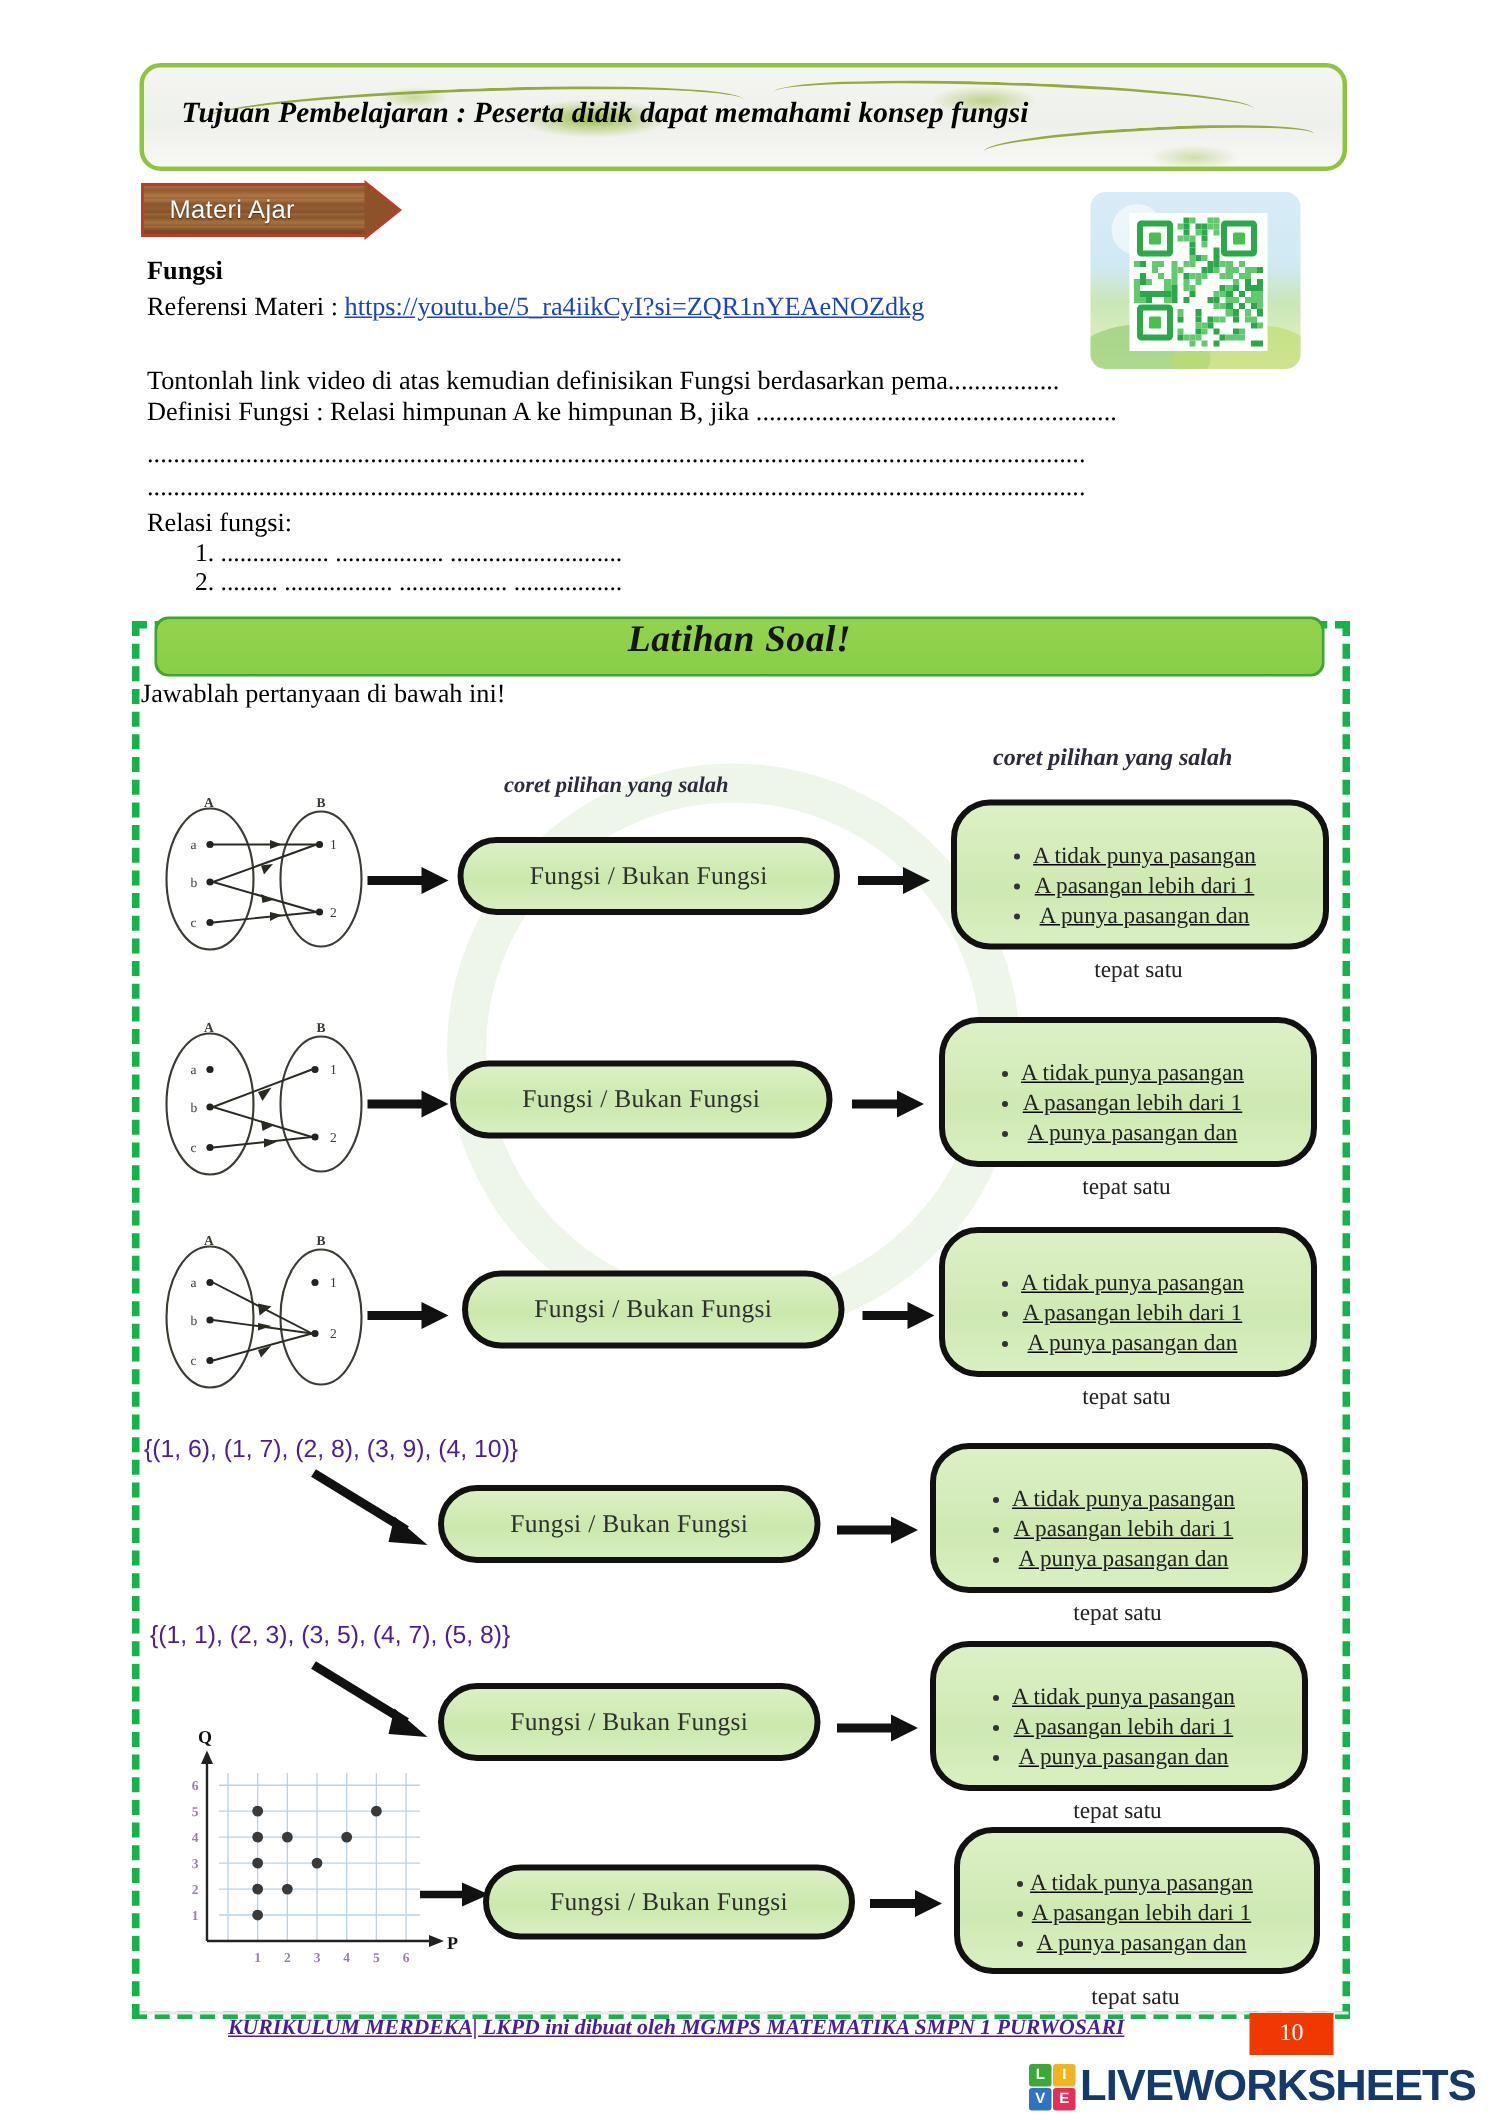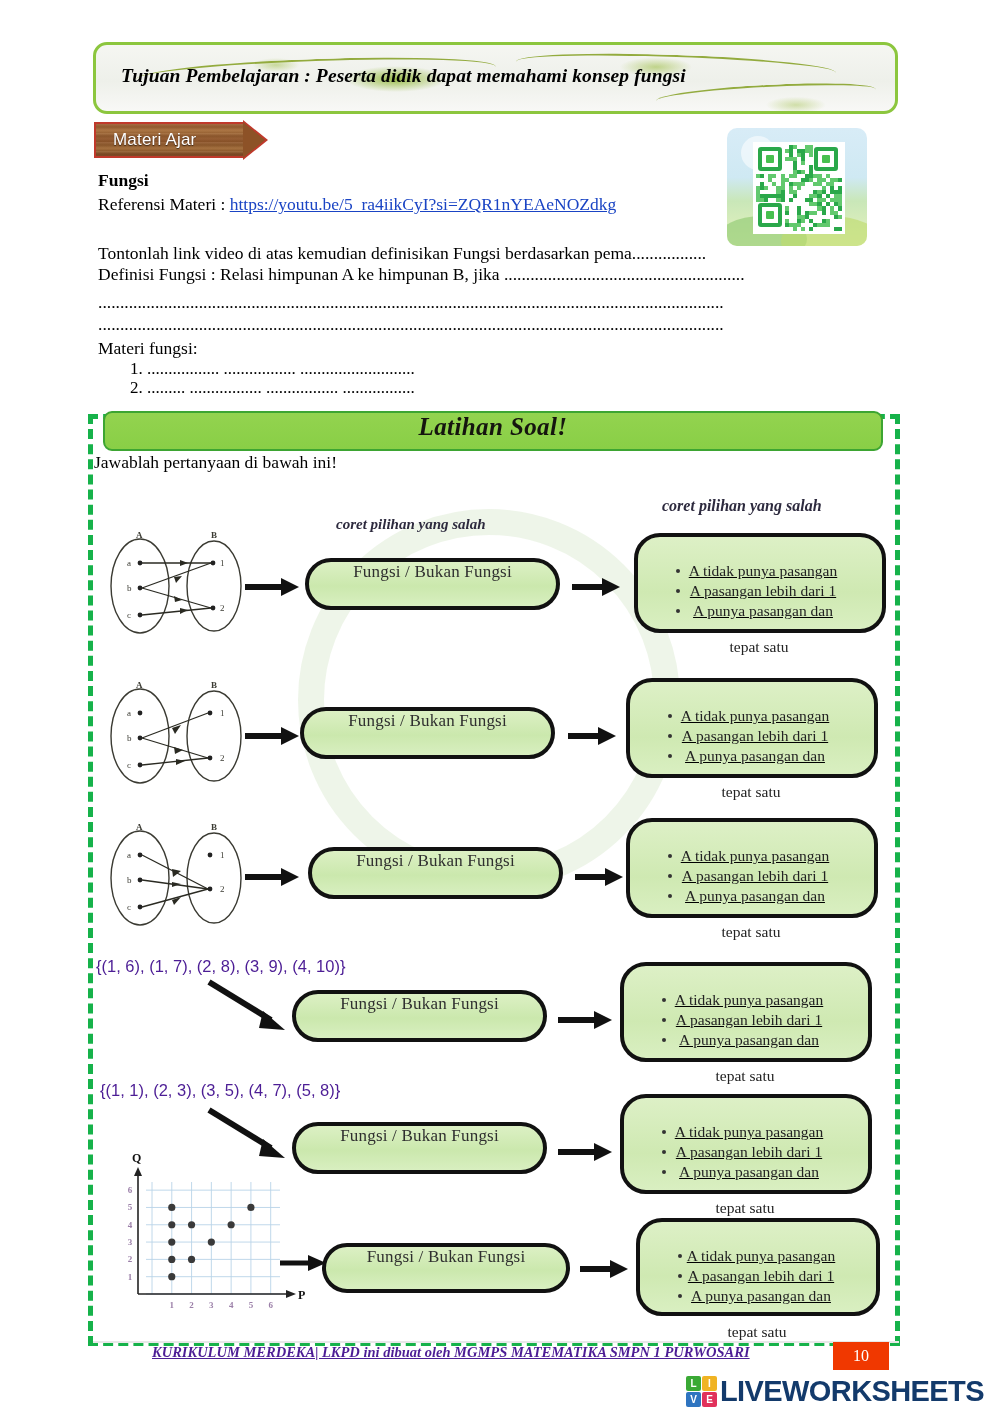--- a/index.html
+++ b/index.html
@@ -131,21 +131,21 @@
     position:absolute;left:336px;top:516px;font-size:15px;font-style:italic;
     font-weight:bold;color:#2d2a3e;font-family:"Liberation Serif",serif;
   }
   .venn{position:absolute;}
   .venn svg{display:block;}
 
   .fb-box{
     position:absolute;
     background:linear-gradient(180deg,#dcf0c4 0%,#cbe8ad 55%,#d8efc0 100%);
     border:4px solid #111;border-radius:28px;
-    display:flex;justify-content:center;
+    display:flex;align-items:center;justify-content:center;
     box-sizing:border-box;
   }
   .fb-label{
     font-family:"Liberation Serif",serif;font-size:17px;color:#2f2f2f;letter-spacing:.2px;
   }
 
   .opt-box{
     position:absolute;
     background:linear-gradient(180deg,#ddf0c6 0%,#cfe9b2 60%,#d9efc1 100%);
     border:4px solid #111;border-radius:26px;
@@ -663,21 +663,21 @@
   </div>
 
   <div class="txt fungsi-title">Fungsi</div>
   <div class="txt ref-line">
     <span>Referensi Materi : </span><span class="ref-link">https://youtu.be/5_ra4iikCyI?si=ZQR1nYEAeNOZdkg</span>
   </div>
   <div class="txt p-def">Definisi Fungsi :  Relasi himpunan A ke himpunan B, jika .......................................................</div>
   <div class="txt p-tonton">Tontonlah link video di atas kemudian definisikan Fungsi berdasarkan pema.................</div>
   <div class="txt dotline" style="top:292px;">...............................................................................................................................................</div>
   <div class="txt dotline" style="top:314px;">...............................................................................................................................................</div>
-  <div class="txt p-syarat">Materi fungsi:</div>
+  <div class="txt p-syarat">Relasi fungsi:</div>
   <div class="txt li-1">1.    ................. ................. ...........................</div>
   <div class="txt li-2">2.    ......... ................. ................. .................</div>
 
   <div class="dashed-box">
     <div class="wm-circle"></div>
   </div>
 
   <div class="latihan-banner">
     <span class="latihan-title">Latihan Soal!</span>
   </div>

